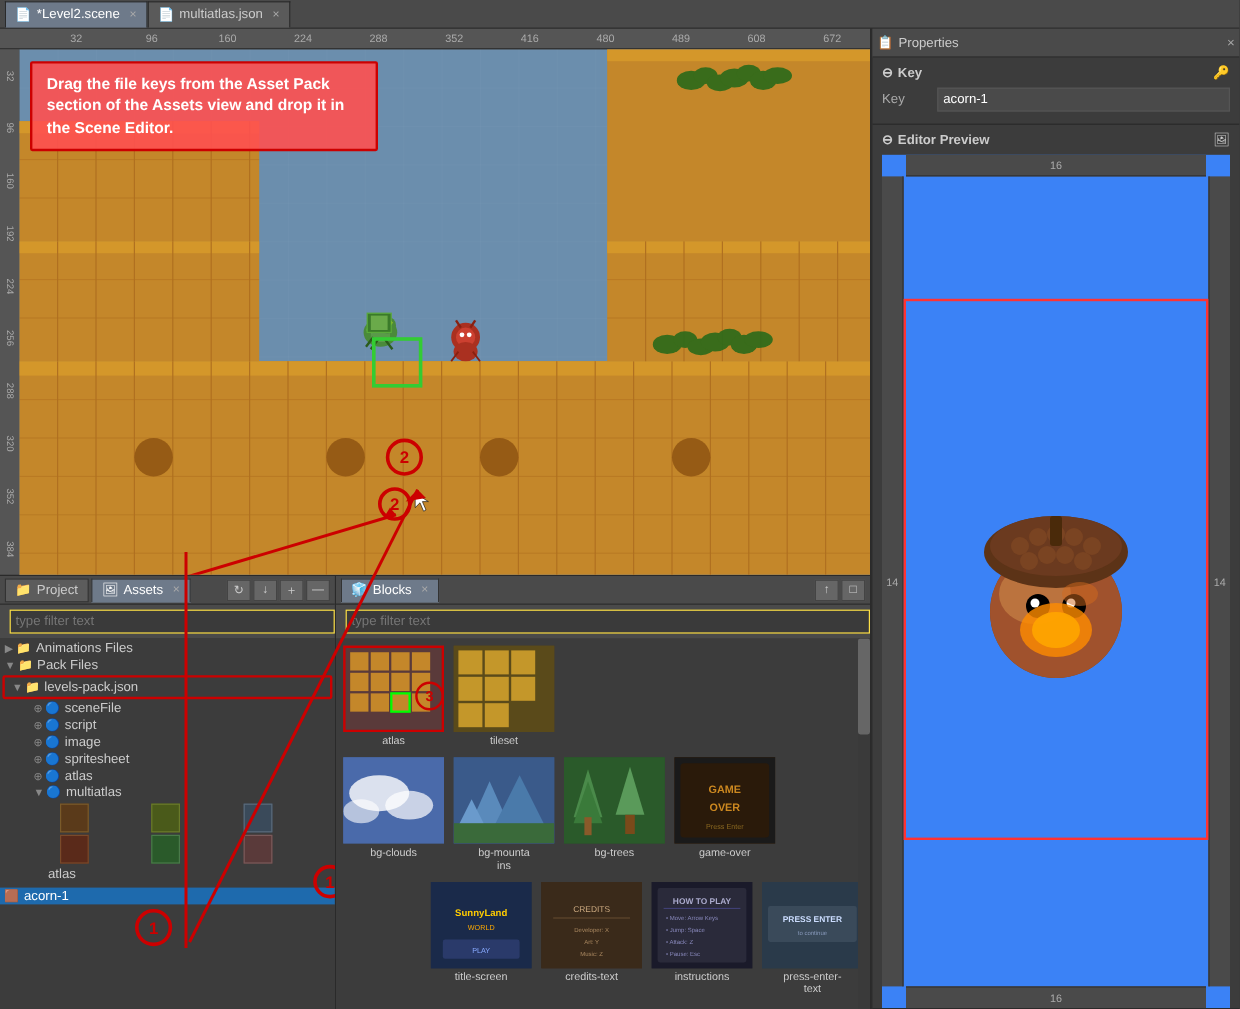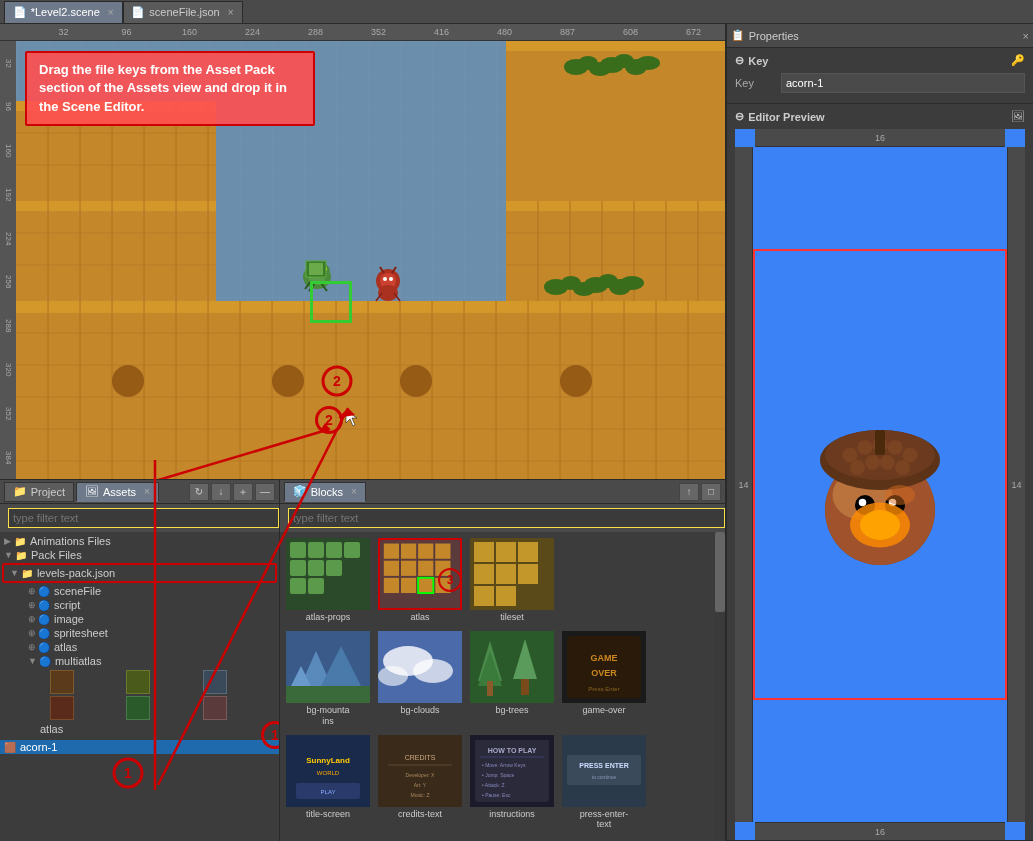--- a/index.html
+++ b/index.html
@@ -414,40 +414,40 @@
 <body>
 
 <div class="tab-bar">
   <div class="tab active">
     <span>📄</span>
     <span>*Level2.scene</span>
     <span class="tab-close">×</span>
   </div>
   <div class="tab">
     <span>📄</span>
-    <span>sceneFile.json</span>
+    <span>multiatlas.json</span>
     <span class="tab-close">×</span>
   </div>
 </div>
 
 <div class="main-layout">
 
   <div class="scene-editor">
 
     <div class="ruler-h">
       <span style="font-size:9px;color:#aaa;min-width:16px"></span>
       <span class="ruler-mark">32</span>
       <span class="ruler-mark">96</span>
       <span class="ruler-mark">160</span>
       <span class="ruler-mark">224</span>
       <span class="ruler-mark">288</span>
       <span class="ruler-mark">352</span>
       <span class="ruler-mark">416</span>
       <span class="ruler-mark">480</span>
-      <span class="ruler-mark">887</span>
+      <span class="ruler-mark">489</span>
       <span class="ruler-mark">608</span>
       <span class="ruler-mark">672</span>
     </div>
 
     <div class="scene-upper">
 
       <div class="ruler-v">
         <div class="ruler-v-mark">32</div>
         <div class="ruler-v-mark">96</div>
         <div class="ruler-v-mark">160</div>
@@ -733,39 +733,20 @@
         <div style="padding:2px 4px;background:#4a4a4a;">
           <input class="search-box" type="text" placeholder="type filter text" style="">
         </div>
 
         <div style="position:relative;flex:1;overflow:hidden;">
           <div class="assets-content">
 
             <div style="display:flex;gap:4px;margin-bottom:4px;">
 
 
-              <div class="asset-item">
-                <div class="asset-thumb" style="background:#2a4a2a;width:84px;height:72px;position:relative;overflow:hidden;">
-                  <svg viewBox="0 0 84 72" width="84" height="72">
-                    <rect width="84" height="72" fill="#2a4a2a"></rect>
-                    <g fill="#5a9a4a">
-                      <rect x="4" y="4" width="16" height="16" rx="2"></rect>
-                      <rect x="22" y="4" width="16" height="16" rx="2"></rect>
-                      <rect x="40" y="4" width="16" height="16" rx="2"></rect>
-                      <rect x="58" y="4" width="16" height="16" rx="2"></rect>
-                      <rect x="4" y="22" width="16" height="16" rx="2"></rect>
-                      <rect x="22" y="22" width="16" height="16" rx="2"></rect>
-                      <rect x="40" y="22" width="16" height="16" rx="2"></rect>
-                      <rect x="4" y="40" width="16" height="16" rx="2"></rect>
-                      <rect x="22" y="40" width="16" height="16" rx="2"></rect>
-                    </g>
-                  </svg>
-                </div>
-                <div class="asset-label">atlas-props</div>
-              </div>
 
               <div class="asset-item selected-asset" style="position:relative;">
                 <div class="asset-thumb" style="background:#5a3a3a;width:84px;height:72px;border:2px solid #cc0000;">
                   <svg viewBox="0 0 84 72" width="84" height="72">
                     <rect width="84" height="72" fill="#5a3a3a"></rect>
 
                     <g fill="#c4872a">
                       <rect x="4" y="4" width="16" height="16"></rect>
                       <rect x="22" y="4" width="16" height="16"></rect>
                       <rect x="40" y="4" width="16" height="16"></rect>
@@ -803,44 +784,44 @@
                       <rect x="26" y="48" width="20" height="20"></rect>
                     </g>
                   </svg>
                 </div>
                 <div class="asset-label">tileset</div>
               </div>
             </div>
 
             <div style="display:flex;gap:4px;margin-bottom:4px;">
               <div class="asset-item">
+                <div class="asset-thumb" style="width:84px;height:72px;background:#4a6aaa;">
+                  <svg viewBox="0 0 84 72" width="84" height="72">
+                    <rect width="84" height="72" fill="#4a6aaa"></rect>
+
+                    <ellipse cx="30" cy="30" rx="25" ry="15" fill="rgba(255,255,255,0.8)"></ellipse>
+                    <ellipse cx="55" cy="40" rx="20" ry="12" fill="rgba(255,255,255,0.7)"></ellipse>
+                    <ellipse cx="15" cy="45" rx="15" ry="10" fill="rgba(255,255,255,0.6)"></ellipse>
+                  </svg>
+                </div>
+                <div class="asset-label">bg-clouds</div>
+              </div>
+
+              <div class="asset-item">
                 <div class="asset-thumb" style="width:84px;height:72px;background:#3a5a8a;">
                   <svg viewBox="0 0 84 72" width="84" height="72">
                     <rect width="84" height="72" fill="#3a5a8a"></rect>
 
                     <polygon points="10,65 30,20 50,65" fill="#5a8abb"></polygon>
                     <polygon points="30,65 55,15 80,65" fill="#4a7aaa"></polygon>
                     <polygon points="0,65 15,35 30,65" fill="#6a9acc"></polygon>
                     <rect x="0" y="55" width="84" height="17" fill="#3a6a3a"></rect>
                   </svg>
                 </div>
                 <div class="asset-label">bg-mounta<br>ins</div>
-              </div>
-
-              <div class="asset-item">
-                <div class="asset-thumb" style="width:84px;height:72px;background:#4a6aaa;">
-                  <svg viewBox="0 0 84 72" width="84" height="72">
-                    <rect width="84" height="72" fill="#4a6aaa"></rect>
-
-                    <ellipse cx="30" cy="30" rx="25" ry="15" fill="rgba(255,255,255,0.8)"></ellipse>
-                    <ellipse cx="55" cy="40" rx="20" ry="12" fill="rgba(255,255,255,0.7)"></ellipse>
-                    <ellipse cx="15" cy="45" rx="15" ry="10" fill="rgba(255,255,255,0.6)"></ellipse>
-                  </svg>
-                </div>
-                <div class="asset-label">bg-clouds</div>
               </div>
 
               <div class="asset-item">
                 <div class="asset-thumb" style="width:84px;height:72px;background:#2a5a2a;">
                   <svg viewBox="0 0 84 72" width="84" height="72">
                     <rect width="84" height="72" fill="#2a5a2a"></rect>
 
                     <polygon points="20,10 8,50 32,50" fill="#4a8a4a"></polygon>
                     <polygon points="20,20 8,55 32,55" fill="#3a7a3a"></polygon>
                     <rect x="17" y="50" width="6" height="15" fill="#8a5a2a"></rect>
@@ -858,21 +839,21 @@
                     <rect x="5" y="5" width="74" height="62" fill="#2a1a0a" rx="3"></rect>
                     <text x="42" y="30" text-anchor="middle" fill="#cc8820" font-size="9" font-weight="bold">GAME</text>
                     <text x="42" y="45" text-anchor="middle" fill="#cc8820" font-size="9" font-weight="bold">OVER</text>
                     <text x="42" y="60" text-anchor="middle" fill="#886620" font-size="6">Press Enter</text>
                   </svg>
                 </div>
                 <div class="asset-label">game-over</div>
               </div>
             </div>
 
-            <div style="display:flex;gap:4px;margin-bottom:4px;">
+            <div style="display:flex;gap:4px;margin-bottom:4px;justify-content:flex-end;">
               <div class="asset-item">
                 <div class="asset-thumb" style="width:84px;height:72px;background:#1a2a4a;">
                   <svg viewBox="0 0 84 72" width="84" height="72">
                     <rect width="84" height="72" fill="#1a2a4a"></rect>
                     <text x="42" y="28" text-anchor="middle" fill="#ffcc00" font-size="8" font-weight="bold">SunnyLand</text>
                     <text x="42" y="40" text-anchor="middle" fill="#ffaa00" font-size="6">WORLD</text>
                     <rect x="10" y="48" width="64" height="16" fill="#2a3a6a" rx="2"></rect>
                     <text x="42" y="59" text-anchor="middle" fill="#88aaff" font-size="6">PLAY</text>
                   </svg>
                 </div>

